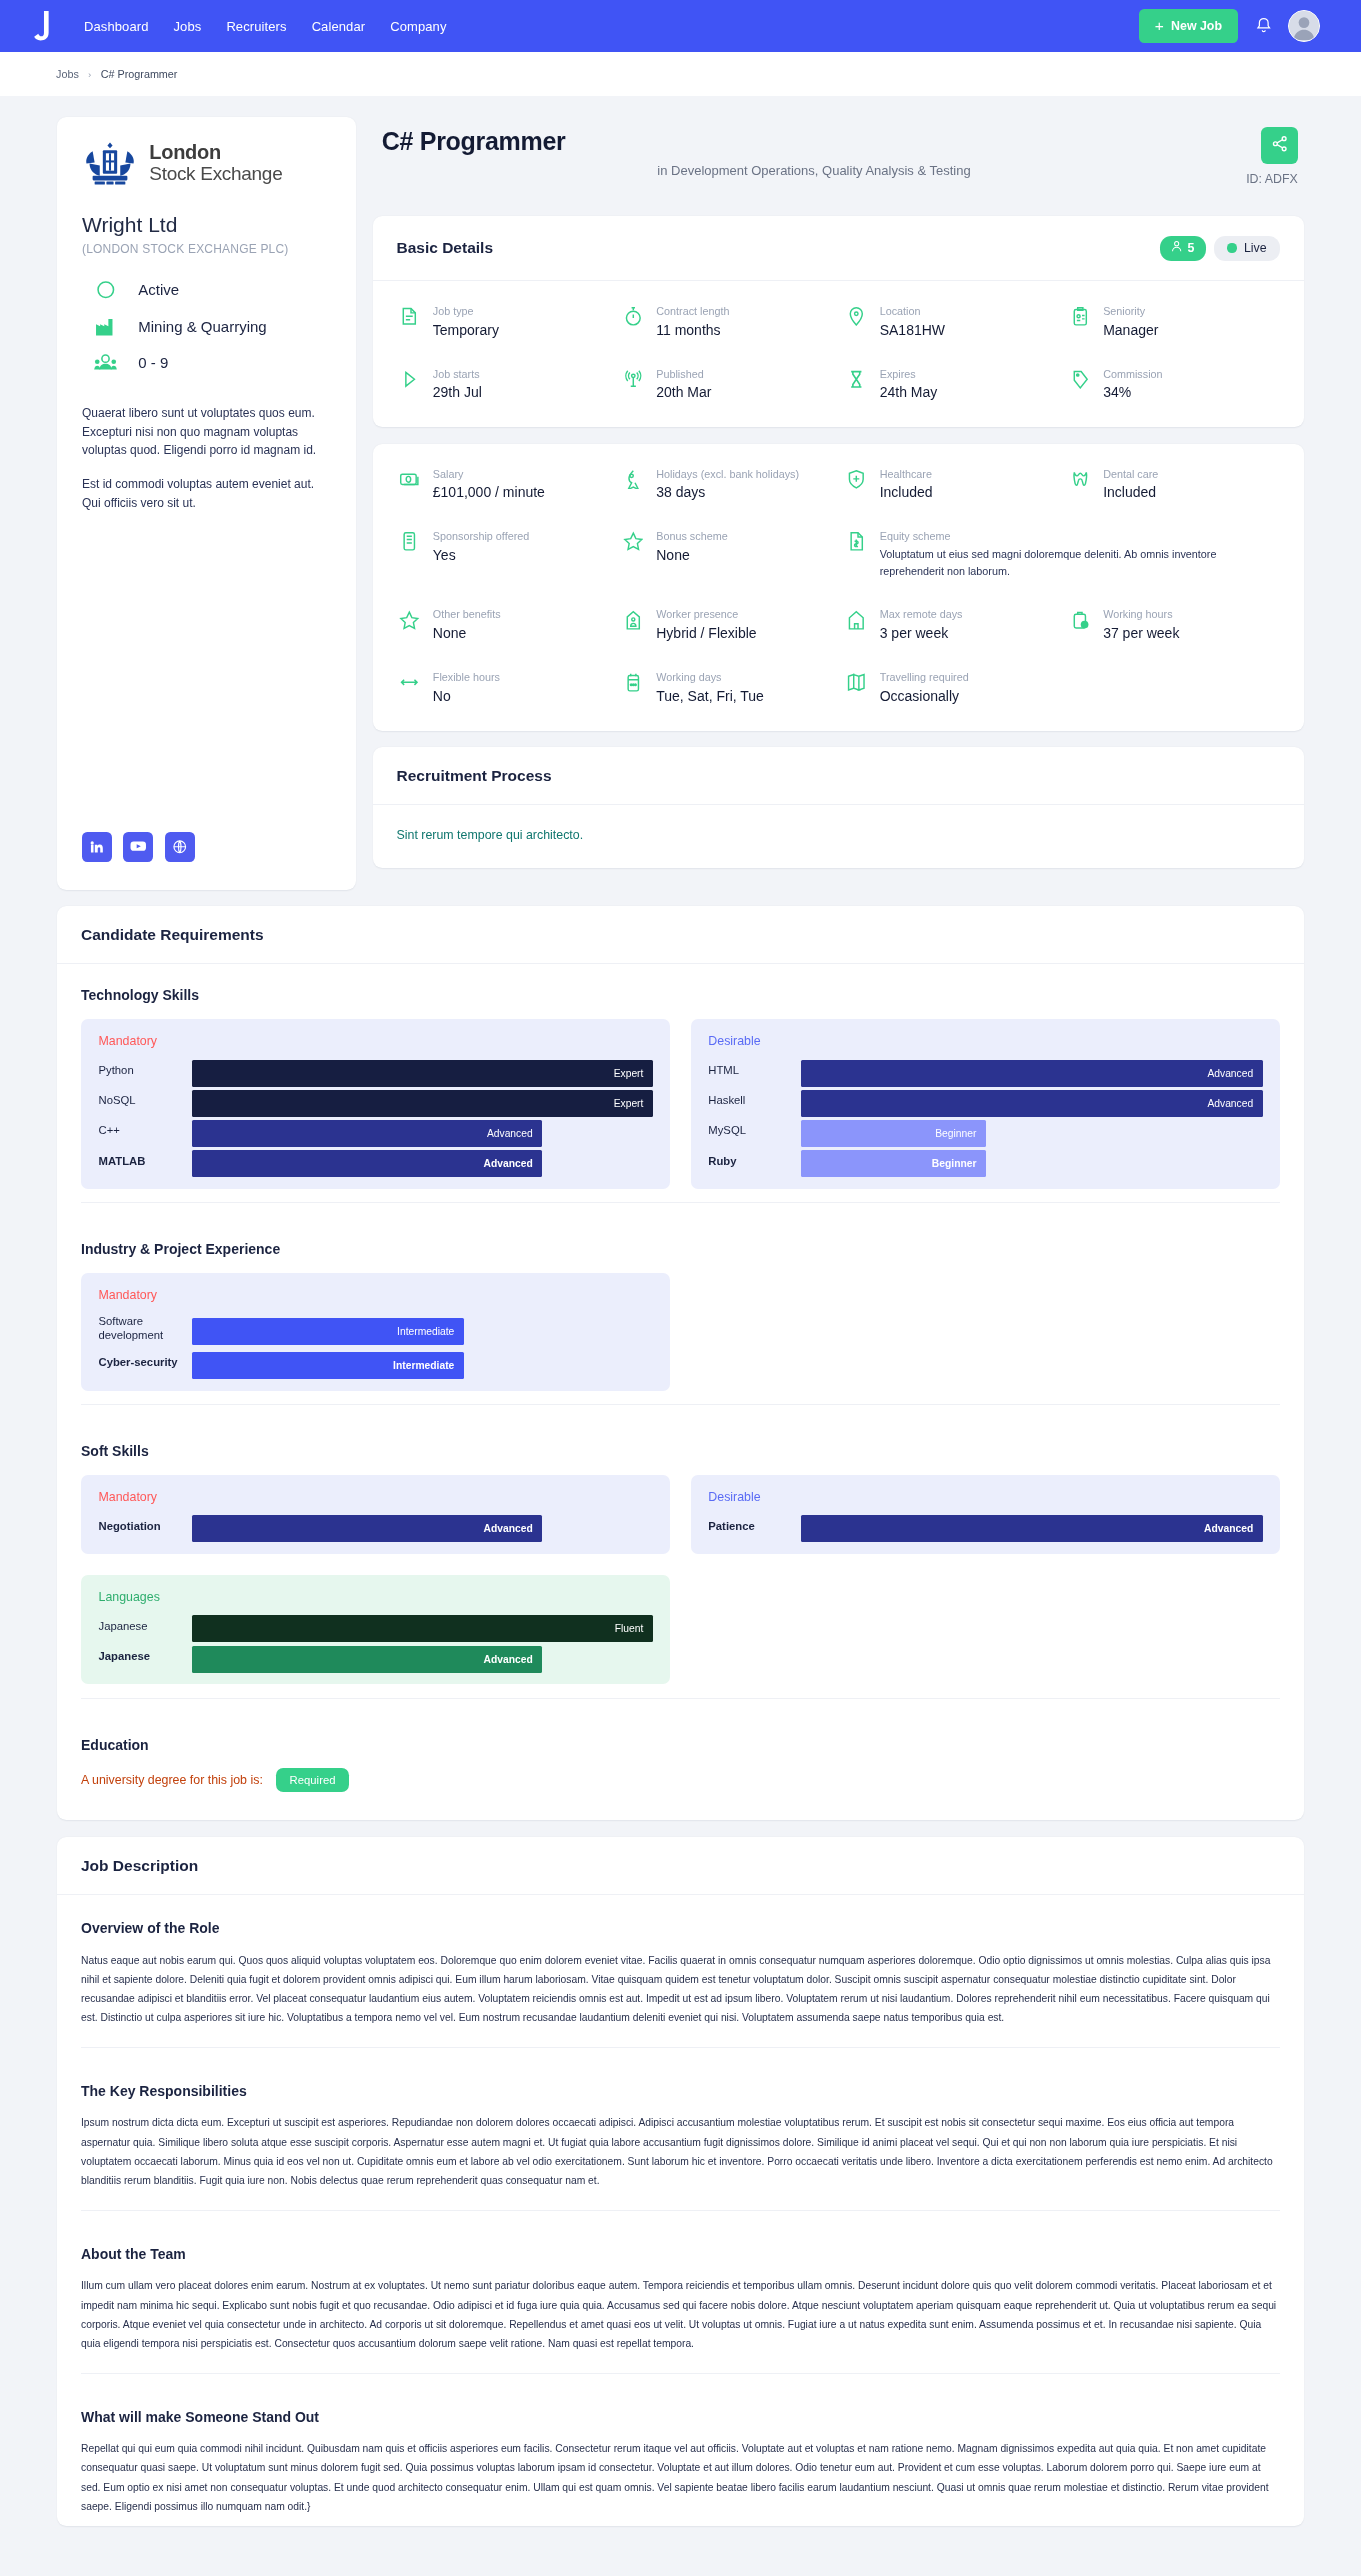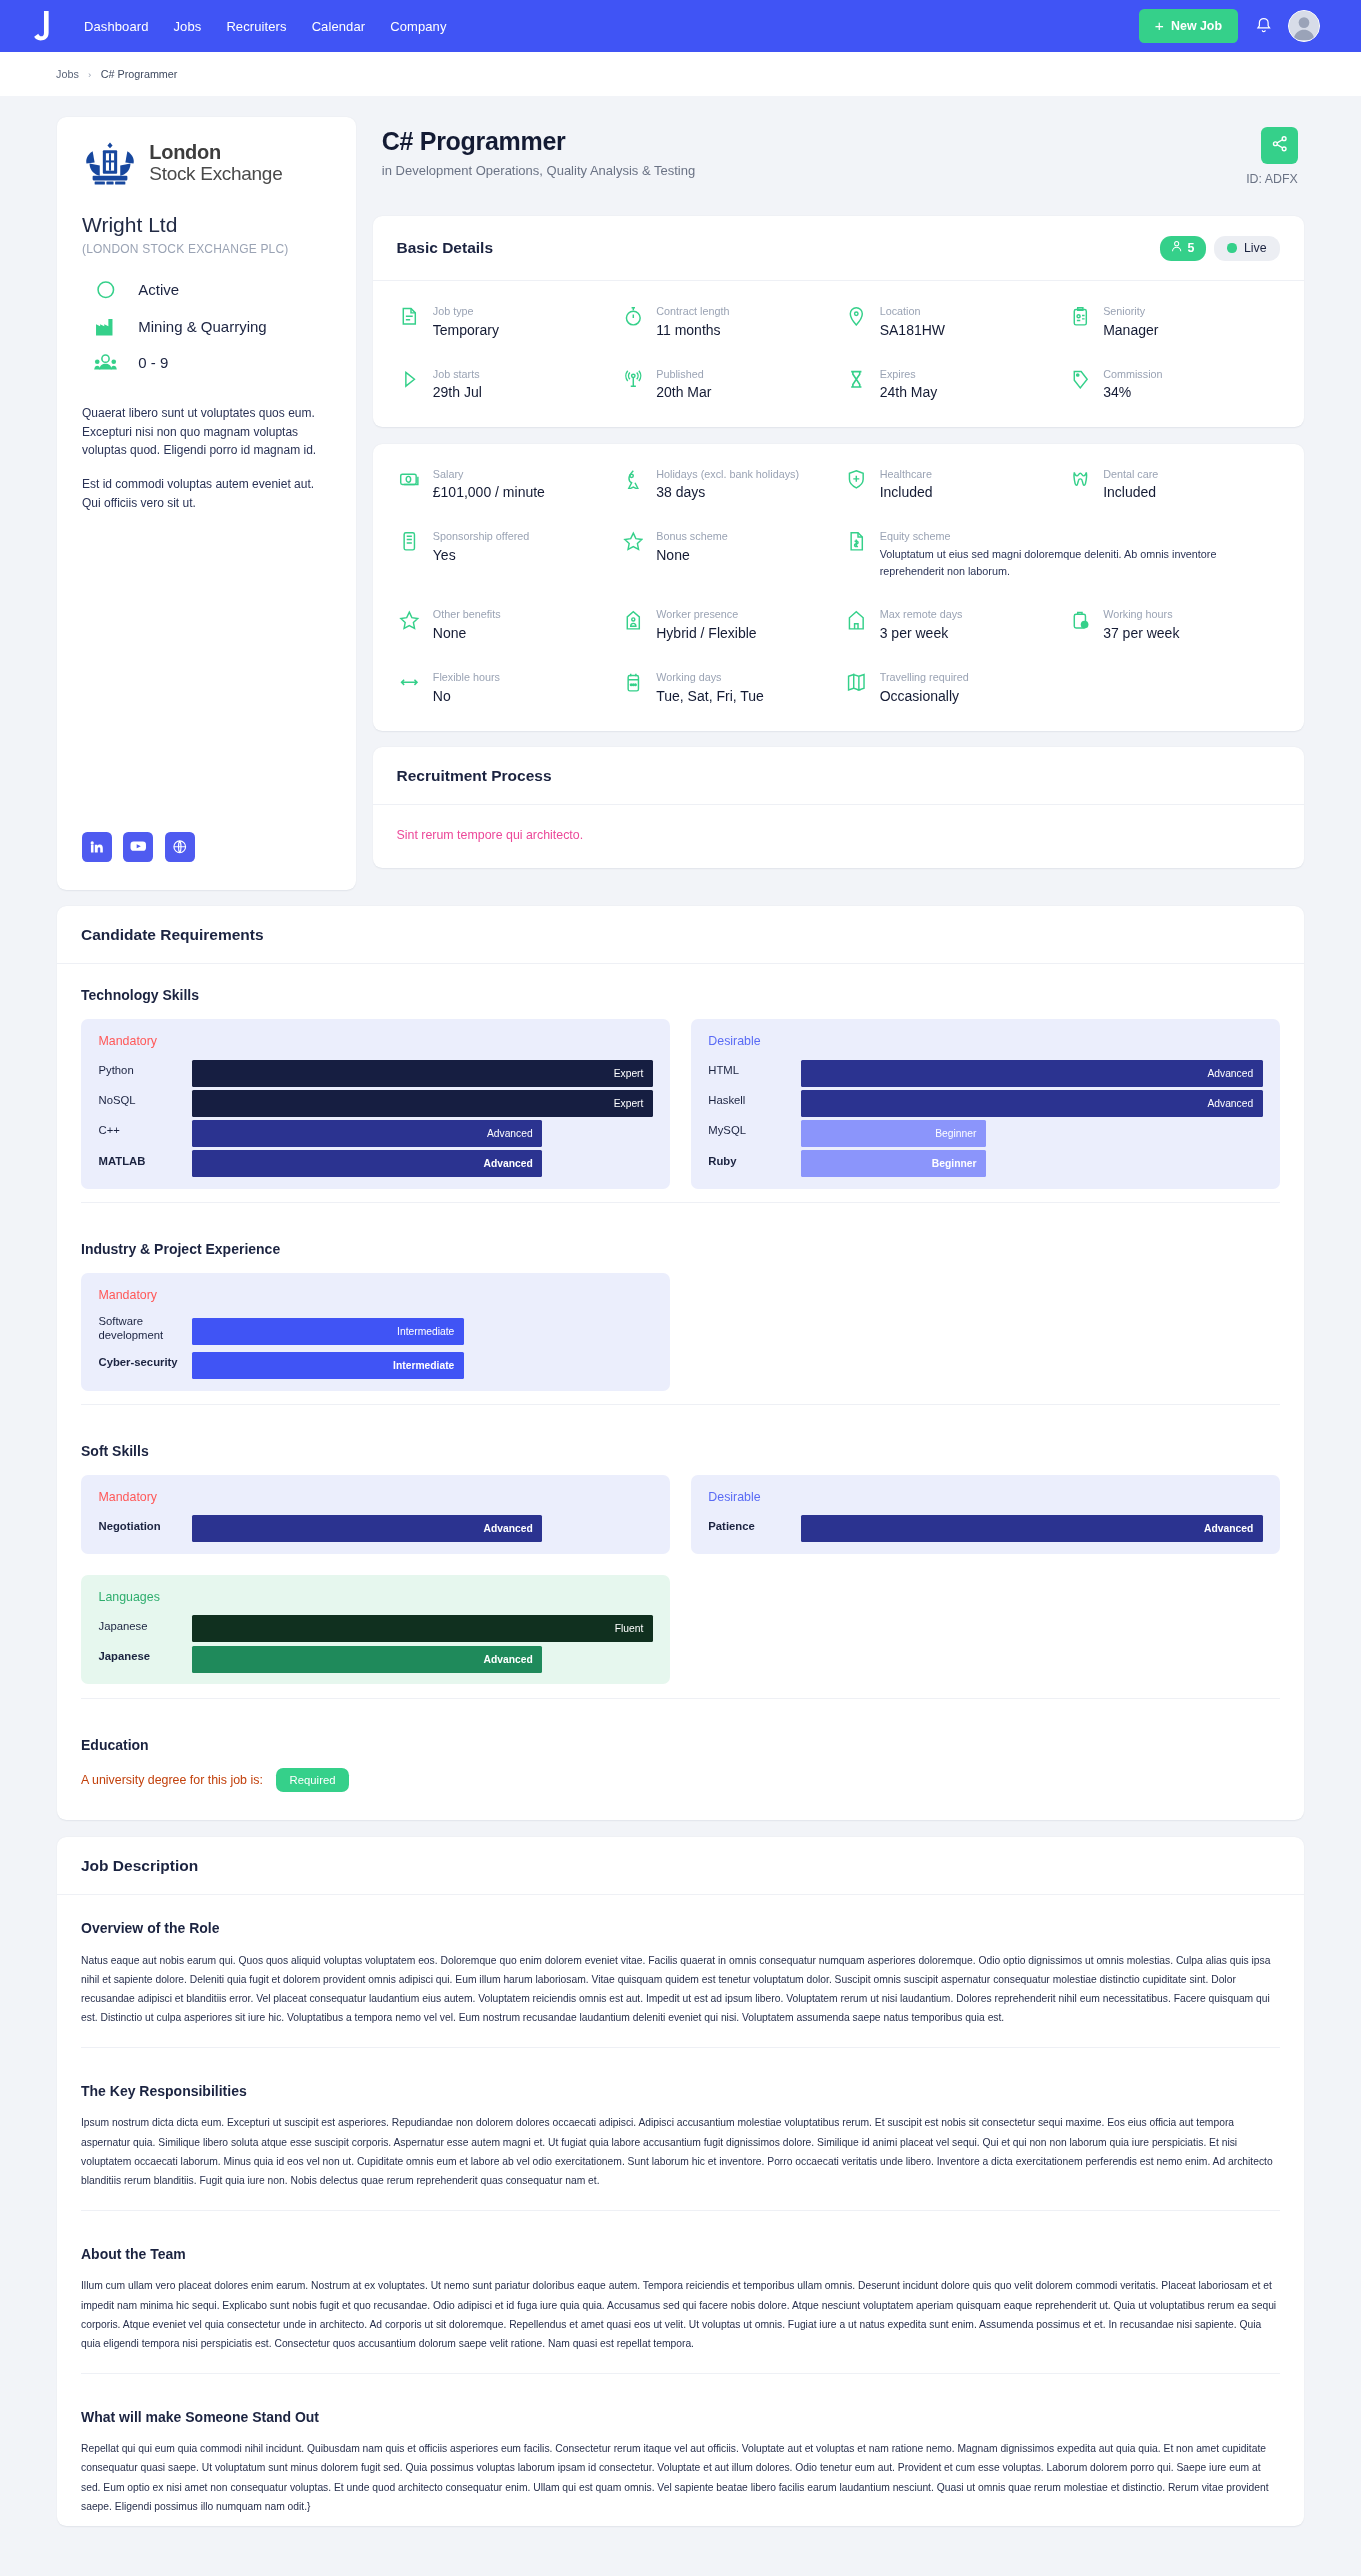--- a/index.html
+++ b/index.html
@@ -109,21 +109,21 @@
     width: 30px; height: 30px; border-radius: 5.2px; background: #4f5bf0;
     display:flex; align-items:center; justify-content:center; cursor: pointer;
   }
 
   
   .maincol { flex: 1; display: flex; flex-direction: column; gap: 16.5px; }
 
   .job-head { display: flex; align-items: flex-start; padding: 10.3px 6.2px 13.4px 9.3px; }
   .job-head .lt { flex: 1; }
   .job-title { font-size: 25px; font-weight: 700; color: #141b34; letter-spacing: -0.3px; }
-  .job-sub { font-size: 13px; color: #6b7385; margin-top: 7.2px; }
+  .job-sub { font-size: 13px; color: #6b7385; margin-top: 7.2px; text-align: center; }
   .job-head .rt { display: flex; flex-direction: column; align-items: flex-end; gap: 8.2px;}
   .share-btn {
     width: 37px; height: 37px; border-radius: 6.2px; background: #35d08a;
     display:flex;align-items:center;justify-content:center; cursor:pointer; border:none;
   }
   .job-id { font-size: 12.4px; color: #6b7385; }
 
   .sec-head {
     display:flex; align-items:center; justify-content:space-between;
     padding: 19.6px 24px; border-bottom: 0.5px solid #eef0f5;
@@ -144,21 +144,21 @@
 
   .grid4 { display: grid; grid-template-columns: repeat(4, 1fr); row-gap: 27px; column-gap: 10.3px; }
   .field { display: flex; gap: 10.3px; align-items: flex-start; }
   .field .ico { width: 26px; flex: 0 0 26px; padding-top: 2.1px; display:flex; justify-content:center;}
   .field .txt { min-width: 0; }
   .field .lbl { font-size: 10.8px; color: #9aa3b4; line-height: 1.35; margin-bottom: 2.1px;}
   .field .val { font-size: 14px; color: #141b34; line-height: 1.35;}
   .field.wide { grid-column: span 2; }
   .field.wide .val { font-size: 10.8px; line-height: 1.6; color:#2a3356; }
 
-  .rp-body { padding: 23px 24px 26px 24px; font-size: 12.4px; color: #ec4899; }
+  .rp-body { padding: 23px 24px 26px 24px; font-size: 12.4px; color: #0f766e; }
 
   
   .wide-card { margin-top: 16.5px; }
   .sub-sec { padding: 23px 24px 15.5px 24px; }
   .sub-title { font-size: 14px; font-weight: 600; color:#1b2340; margin-bottom: 15.5px; }
   .skill-cols { display: grid; grid-template-columns: 1fr 1fr; gap: 20.6px; }
   .skill-box { background: #ebeefc; border-radius: 7px; padding: 15.5px 17.5px 17.5px 17.5px; }
   .skill-box.lang { background: #e6f7ee; }
   .skill-box .bx-title { font-size: 12.4px; margin-bottom: 11.3px; font-weight: 400; }
   .t-mand { color: #ff5858; }

